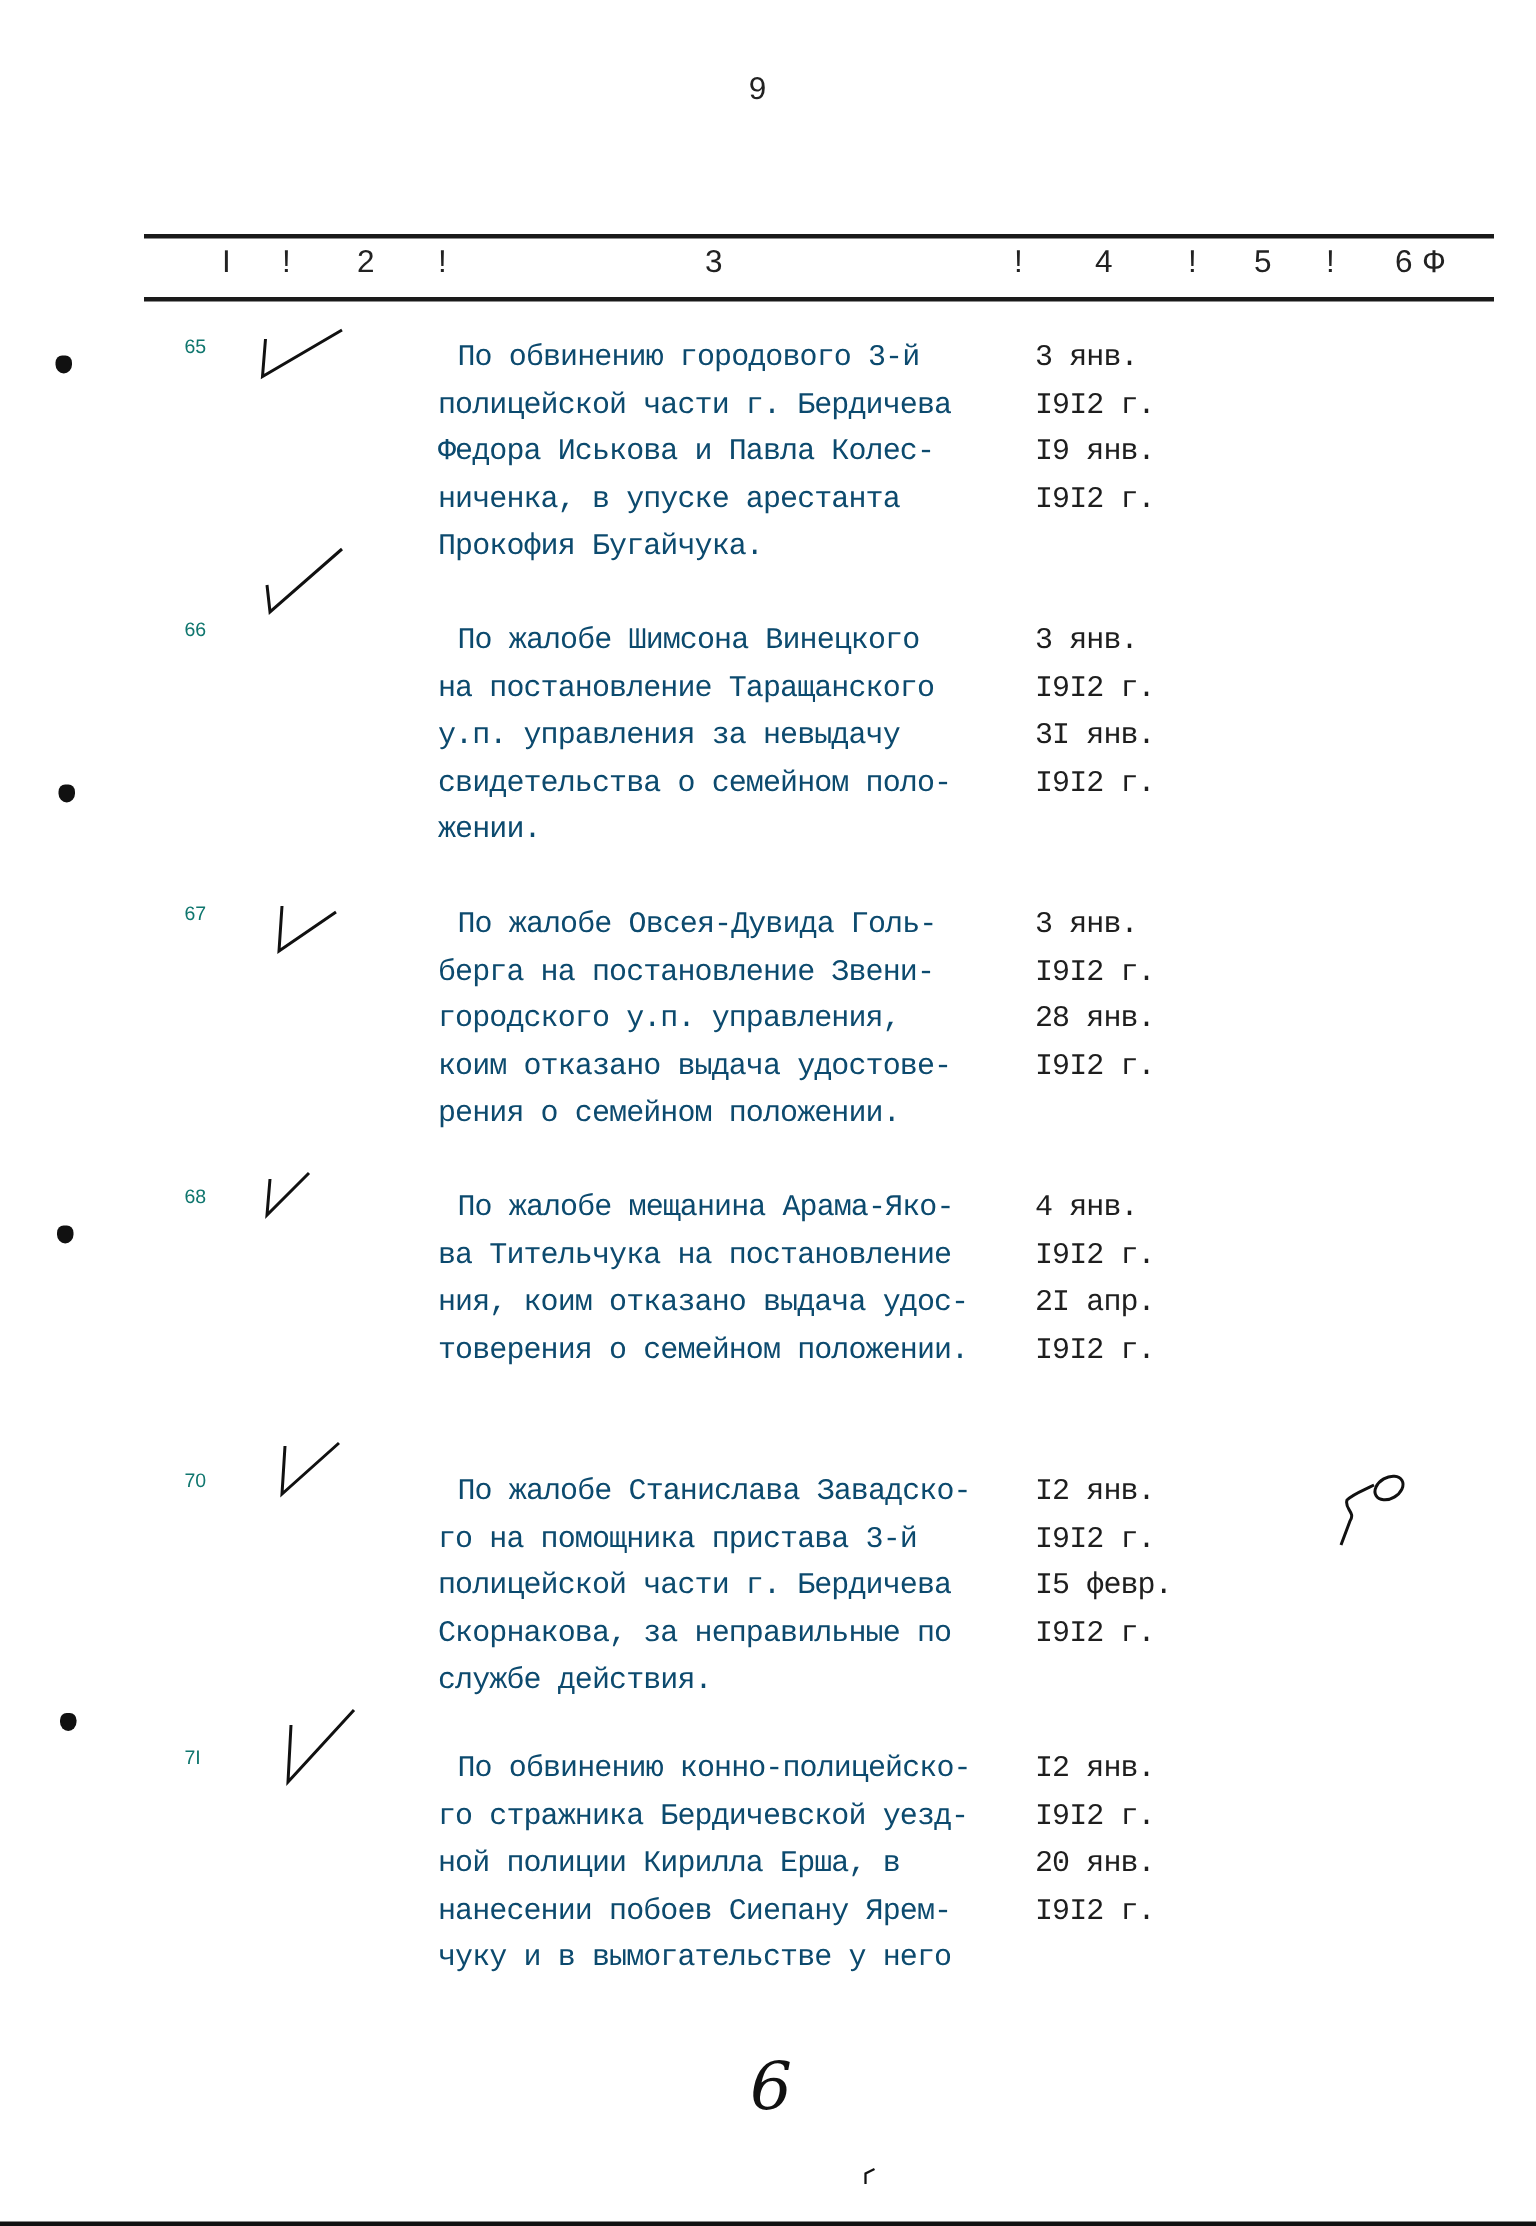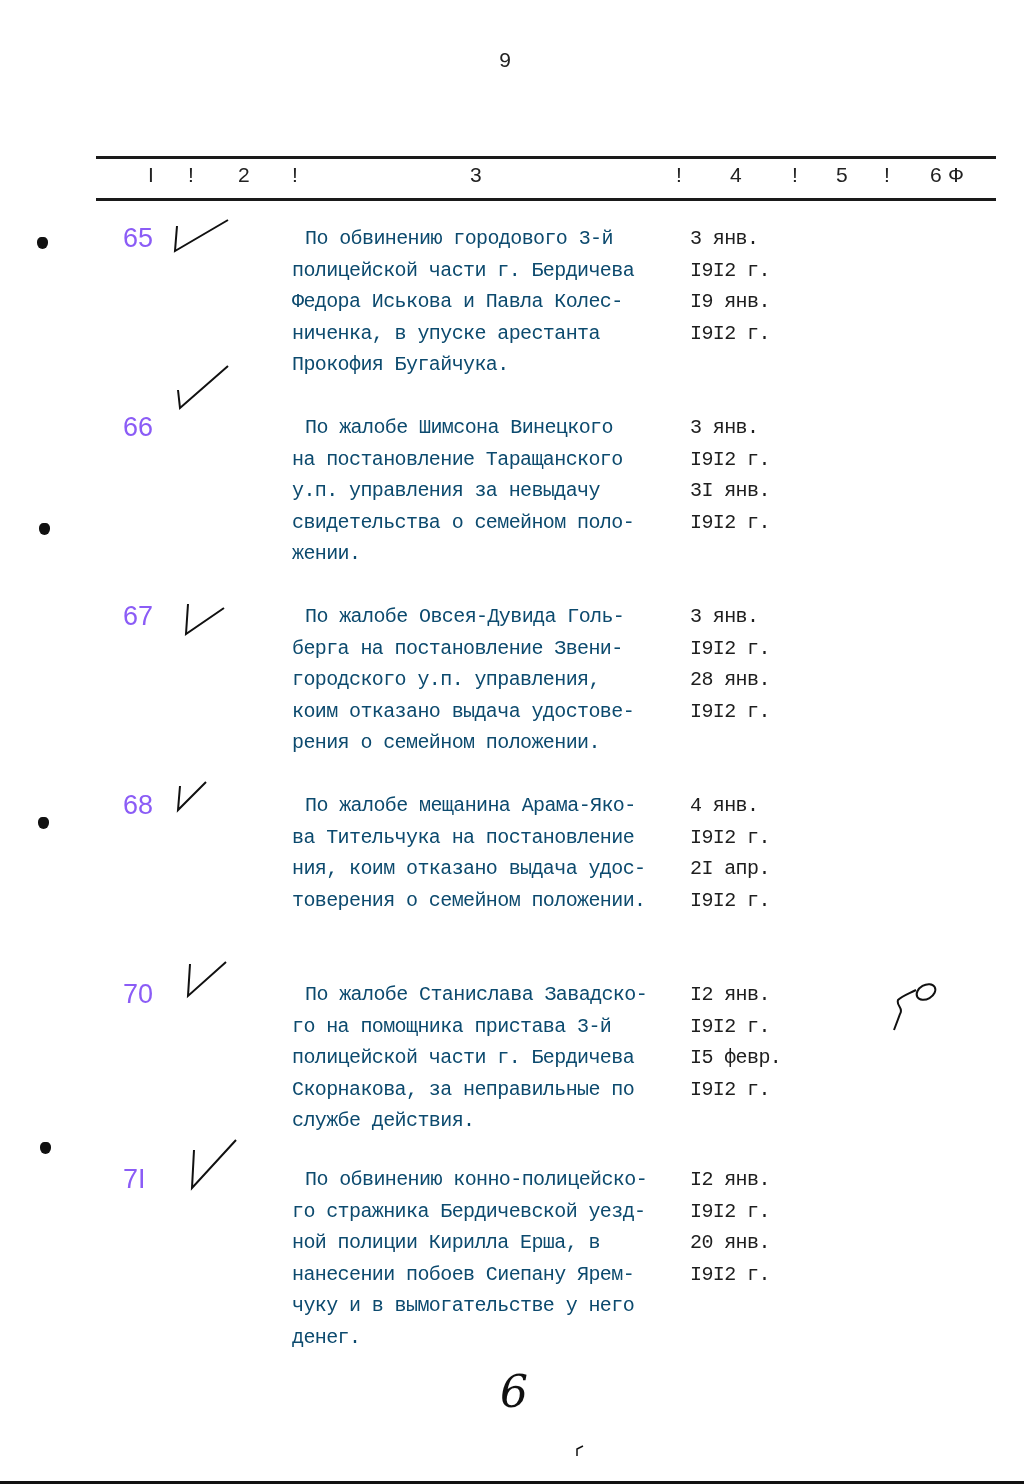--- a/index.html
+++ b/index.html
@@ -16,21 +16,21 @@
   .rule.top { top: 156px; height: 3px; }
   .rule.bottom { top: 198px; height: 3px; }
   .header-row {
     position: absolute; top: 163px; left: 96px; width: 900px; height: 30px;
     font-family: "Liberation Sans", sans-serif; font-size: 21px; color: #222;
   }
   .header-row span { position: absolute; top: 0; }
   .entry { position: absolute; left: 0; width: 1024px; }
   .entry .num {
     position: absolute; left: 123px; top: 0;
-    font-family: "Liberation Sans", sans-serif; font-size: 27px; color: #8b5cf6;
+    font-family: "Liberation Sans", sans-serif; font-size: 13px; color: #0f766e;
   }
   .entry .lines { position: absolute; left: 292px; top: 0; }
   .entry .line {
     height: 31.5px; line-height: 31.5px; font-size: 20px; white-space: pre;
     letter-spacing: -0.6px; color: #0c4a6e;
   }
   .entry .line.indent { padding-left: 13px; }
   .entry .dates { position: absolute; left: 690px; top: 0; }
   .entry .date {
     height: 31.5px; line-height: 31.5px; font-size: 20px; white-space: pre;
@@ -171,21 +171,20 @@
 </svg>
 
 <div class="entry" style="top:1164px;">
   <div class="num">7I</div>
   <div class="lines">
     <div class="line indent">По обвинению конно-полицейско-</div>
     <div class="line">го стражника Бердичевской уезд-</div>
     <div class="line">ной полиции Кирилла Ерша, в</div>
     <div class="line">нанесении побоев Сиепану Ярем-</div>
     <div class="line">чуку и в вымогательстве у него</div>
-    <div class="line">денег.</div>
   </div>
   <div class="dates">
     <div class="date">I2 янв.</div>
     <div class="date">I9I2 г.</div>
     <div class="date">20 янв.</div>
     <div class="date">I9I2 г.</div>
   </div>
 </div>
 <svg class="check" style="left:186px; top:1136px;" width="56" height="60">
   <path d="M8 14 L6 52 L50 4" fill="none" stroke="#111" stroke-width="2"></path>

